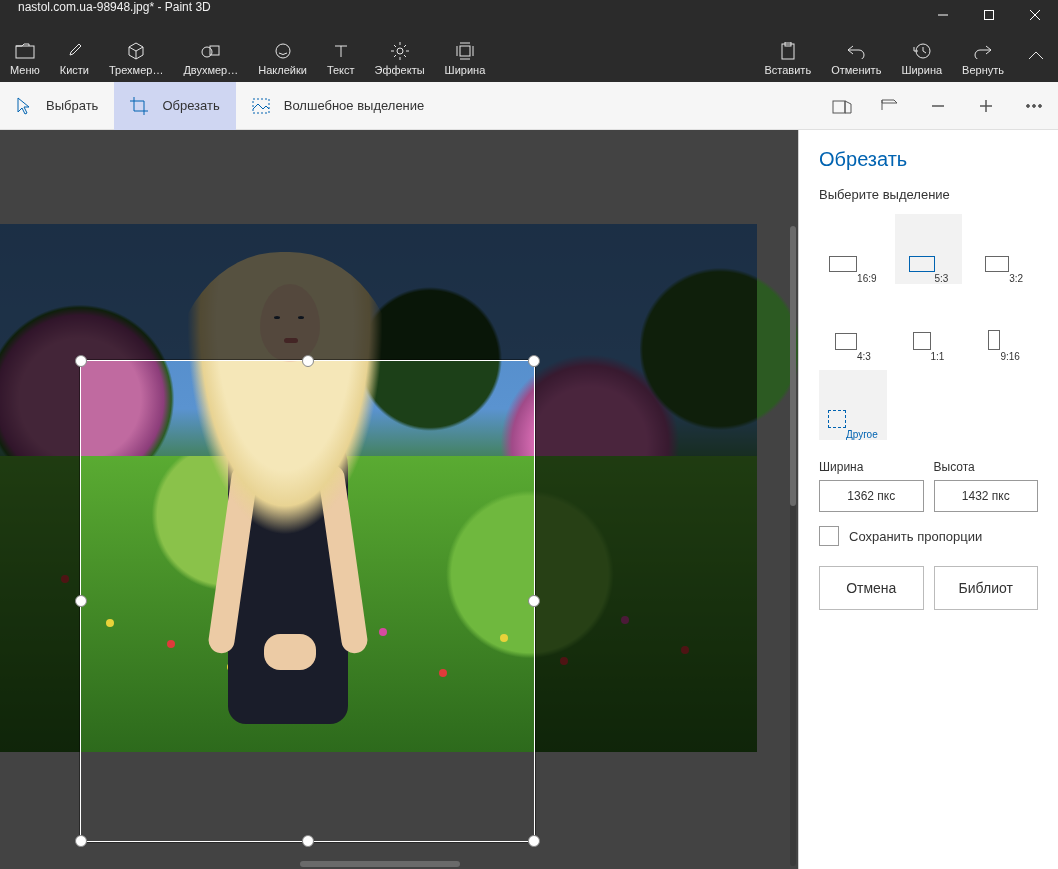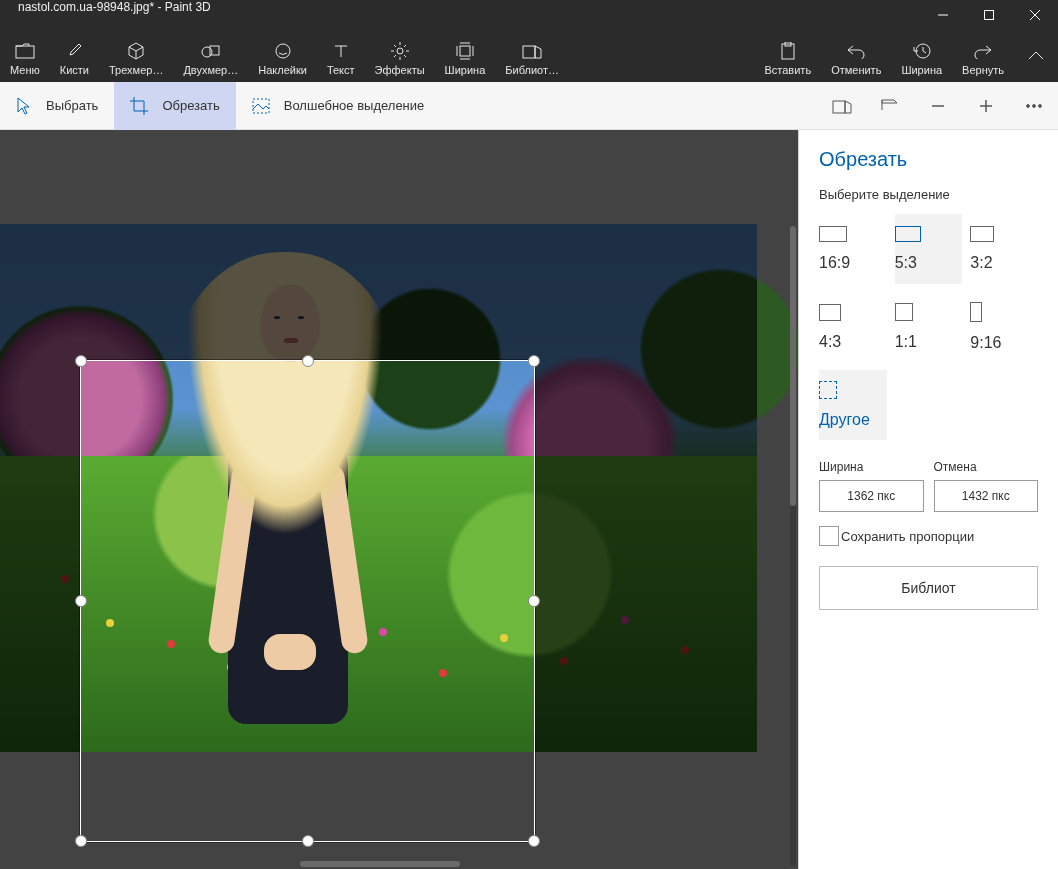--- a/index.html
+++ b/index.html
@@ -56,32 +56,32 @@
 .darken { position: absolute; background: rgba(0,0,0,.65); }
 .hscroll { position: absolute; bottom: 2px; left: 300px; width: 160px; height: 6px; background: #6a6a6a; border-radius: 3px; }
 .vscroll { position: absolute; right: 2px; top: 96px; width: 6px; height: 640px; background: #3a3a3a; border-radius: 3px; }
 .vscroll .thumb { position: absolute; left: 0; top: 0; width: 6px; height: 280px; background: #6a6a6a; border-radius: 3px; }
 
 
 .panel { width: 260px; background: #fff; overflow-y: auto; padding: 18px 20px; color: #333; font-size: 13px; border-left: 1px solid #d0d0d0; }
 .panel h2 { color: #0063b1; font-weight: 400; font-size: 20px; margin-bottom: 16px; }
 .panel .lbl { font-size: 13px; margin-bottom: 12px; display: block; }
 .ratios { display: grid; grid-template-columns: repeat(3, 1fr); gap: 8px; margin-bottom: 20px; }
-.ratio { display: flex; flex-direction: column; align-items: flex-start; justify-content: center; height: 70px; font-size: 16px; cursor: default; }
+.ratio { display: flex; align-items: flex-end; justify-content: center; height: 70px; font-size: 10px; cursor: default; }
 .ratio.sel { background: #f2f2f2; }
 .ratio.sel .shape { border-color: #0063b1; }
 .ratio.other .shape { border: 1px dashed #0063b1; width: 18px; height: 18px; }
 .ratio.other.sel { background: #f2f2f2; }
 .ratio.other .txt { color: #0063b1; }
 .shape { border: 1px solid #666; margin-bottom: 12px; }
 .dimrow { display: flex; gap: 10px; }
 .dim { flex: 1; }
 .dim .dl { font-size: 12px; margin-bottom: 6px; display: block; }
 .dim .box { height: 32px; border: 1px solid #999; display: flex; align-items: center; justify-content: center; font-size: 12px; }
-.chk { display: flex; align-items: center; gap: 2px; margin: 14px 0 20px; font-size: 13px; }
+.chk { display: flex; align-items: center; gap: 10px; margin: 14px 0 20px; font-size: 13px; }
 .chk .cb { width: 20px; height: 20px; border: 1px solid #999; }
 .actions { display: flex; gap: 10px; }
 .actbtn { flex: 1; height: 44px; border: 1px solid #bbb; background: #fff; display: flex; align-items: center; justify-content: center; font-size: 14px; }
 </style>
 </head>
 <body>
 
 <div class="titlebar">
   <span>nastol.com.ua-98948.jpg* - Paint 3D</span>
   <div class="spacer"></div>
@@ -180,29 +180,20 @@
     <span class="ic">
         <svg width="18" height="18" viewBox="0 0 18 18">
           <rect x="4" y="4" width="10" height="10"></rect>
           <line x1="1" y1="4" x2="1" y2="14"></line>
           <line x1="17" y1="4" x2="17" y2="14"></line>
           <line x1="4" y1="1" x2="14" y2="1"></line>
           <line x1="4" y1="17" x2="14" y2="17"></line>
         </svg>
       </span>
     <span class="lb">Ширина</span>
-  </div>
-  <div class="rbtn">
-    <span class="ic">
-        <svg width="20" height="16" viewBox="0 0 20 16">
-          <rect x="1" y="3" width="12" height="12"></rect>
-          <polygon points="13,3 19,6 19,15 13,15"></polygon>
-        </svg>
-      </span>
-    <span class="lb">Библиот…</span>
   </div>
   <div class="rspacer"></div>
   <div class="rbtn">
     <span class="ic">
         <svg width="16" height="18" viewBox="0 0 16 18">
           <rect x="2" y="2" width="12" height="15"></rect>
           <rect x="5" y="0" width="6" height="4"></rect>
         </svg>
       </span>
     <span class="lb">Вставить</span>
@@ -393,32 +384,35 @@
       </div>
 
     <div class="dimrow">
       <div class="dim">
         <span class="dl">Ширина</span>
         <div class="box">
           <span>1362</span>&nbsp;<span>пкс</span>
         </div>
       </div>
       <div class="dim">
-        <span class="dl">Отмена</span>
+        <span class="dl">Высота</span>
         <div class="box">
           <span>1432</span>&nbsp;<span>пкс</span>
         </div>
       </div>
     </div>
 
     <div class="chk">
       <div class="cb"></div>
       <span>Сохранить пропорции</span>
     </div>
 
     <div class="actions">
       <div class="actbtn">
+          <span>Отмена</span>
+        </div>
+      <div class="actbtn">
           <span>Библиот</span>
         </div>
     </div>
   </div>
 
 </div>
 
 </body></html>

